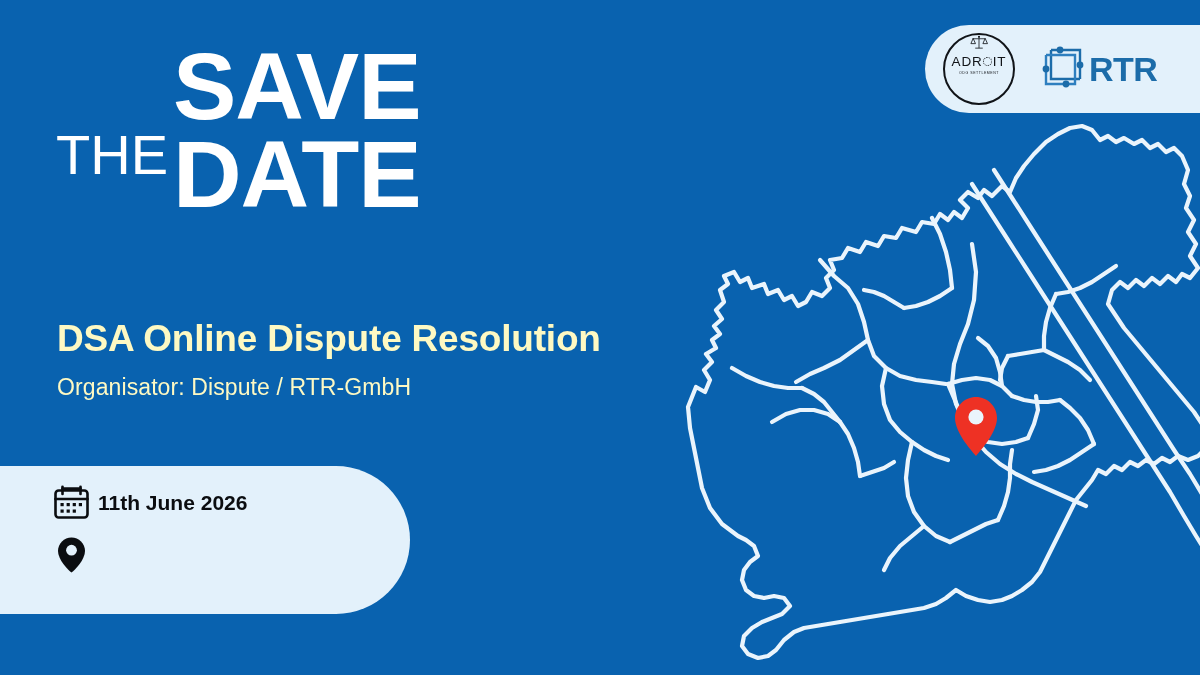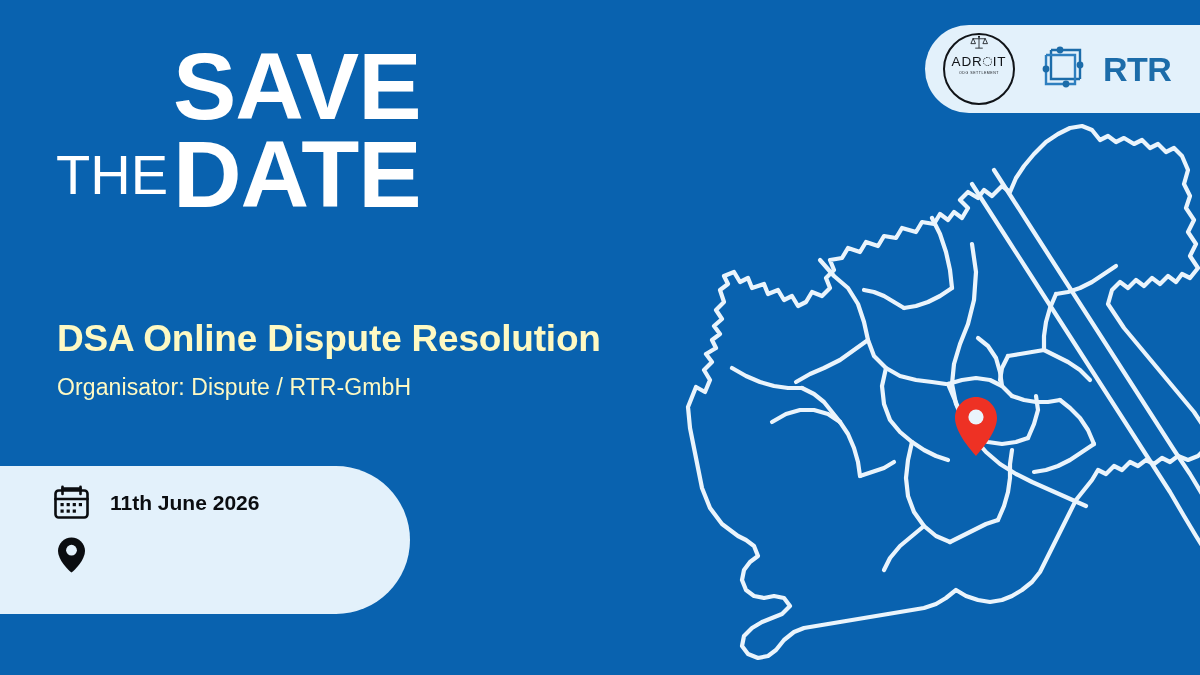--- a/index.html
+++ b/index.html
@@ -75,42 +75,41 @@
     display: flex;
     align-items: center;
     margin-left: 22px;
   }
   .rtr-mark { display:block; }
   .rtr-word {
     font-size: 34px;
     font-weight: bold;
     color: #1C6CA9;
     letter-spacing: -0.5px;
-    margin-left: 14px;
     line-height: 1;
   }
 
   
   .headline {
     position: absolute;
     left: 56px;
     top: 40px;
     color: #ffffff;
   }
   .line-save {
     font-size: 95px;
     font-weight: 700;
     letter-spacing: -1px;
     line-height: 0.98;
     display: block;
     text-align: right;
   }
   .line-two {
     display: flex;
-    align-items: center;
+    align-items: flex-start;
     margin-top: -6px;
   }
   .word-the {
     font-size: 56px;
     font-weight: 400;
     letter-spacing: 0px;
     line-height: 1;
   }
   .word-date {
     font-size: 95px;
@@ -161,21 +160,21 @@
   }
   .info-row + .info-row { margin-top: 16px; align-items: center; }
   .info-icon {
     width: 38px;
     flex: 0 0 38px;
     display: flex;
     justify-content: center;
     align-items: center;
   }
   .info-text {
-    margin-left: 20px;
+    margin-left: 8px;
     color: #0B0D10;
     font-weight: bold;
     font-size: 21px;
     line-height: 1.22;
   }
 
   
   .map-wrap {
     position: absolute;
     left: 672px;

